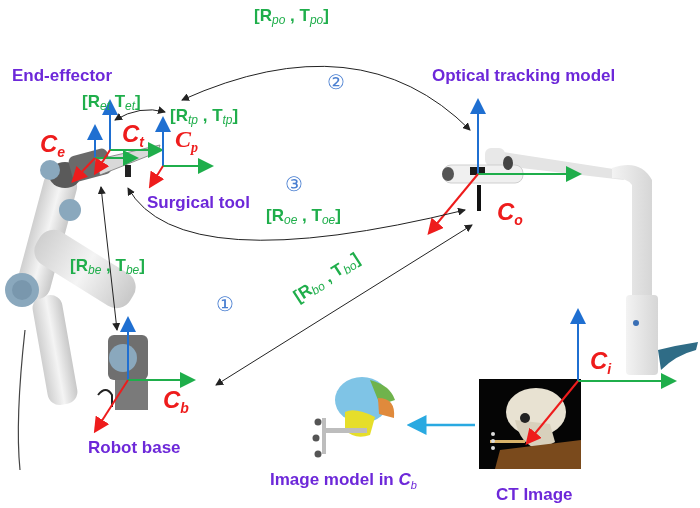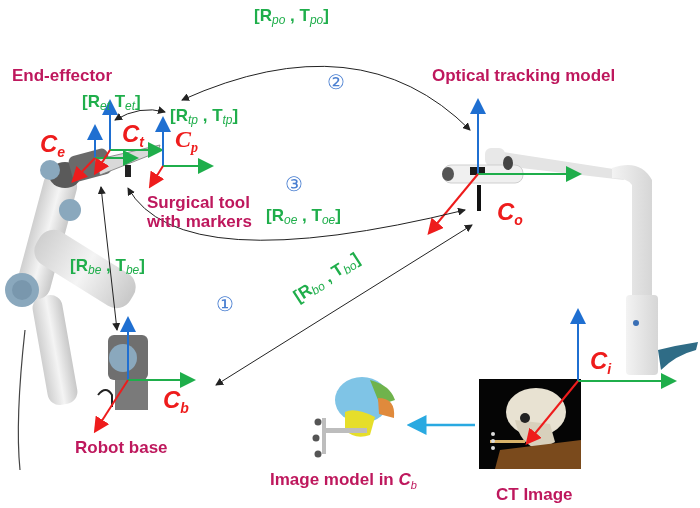--- a/index.html
+++ b/index.html
@@ -1,20 +1,20 @@
 <!DOCTYPE html>
 <html><head>
 <meta charset="utf-8">
 <style>
   html, body { margin:0; padding:0; background:#ffffff; }
   #stage { position:relative; width:700px; height:508px; overflow:hidden; background:#fff;
            font-family:"Liberation Sans", sans-serif; }
   svg { position:absolute; left:0; top:0; }
   .lbl { position:absolute; white-space:nowrap; font-family:"Liberation Sans", sans-serif; font-weight:bold; }
-  .navy { color:#be185d; font-size:17px; }
+  .navy { color:#6d28d9; font-size:17px; }
   .green { color:#1fae4b; font-size:17px; }
   .green i, .green .sub { font-style:italic; font-weight:normal; font-size:12px; position:relative; top:3px; }
   .red { color:#ee1c1c; font-size:24px; font-style:italic; }
   .red .sub { font-size:14px; position:relative; top:5px; }
   .circ { color:#4a7fd1; font-size:20px; font-weight:normal; }
 </style>
 </head>
 <body>
 
 <div id="stage">
@@ -143,23 +143,22 @@
   <path d="M115 120 Q 140 105 165 112" stroke="#222" stroke-width="1" fill="none" marker-start="url(#ah-k-start)" marker-end="url(#ah-k)"></path>
   <path d="M128 188 Q 180 280 465 210" stroke="#222" stroke-width="1" fill="none" marker-start="url(#ah-k-start)" marker-end="url(#ah-k)"></path>
   <line x1="101" y1="187" x2="117" y2="330" stroke="#222" stroke-width="1" marker-start="url(#ah-k-start)" marker-end="url(#ah-k)"></line>
   <line x1="472" y1="225" x2="216" y2="385" stroke="#222" stroke-width="1" marker-start="url(#ah-k-start)" marker-end="url(#ah-k)"></line>
 </svg>
 
 <div class="lbl navy" style="left:12px;top:66px;">End-effector</div>
 <div class="lbl navy" style="left:432px;top:66px;">Optical tracking model</div>
 <div class="lbl navy" style="left:147px;top:193px;line-height:19px;">
   <div>Surgical tool</div>
-  <div>with markers</div>
 </div>
-<div class="lbl navy" style="left:75px;top:438px;">Robot base</div>
+<div class="lbl navy" style="left:88px;top:438px;">Robot base</div>
 <div class="lbl navy" style="left:270px;top:470px;">
   <span>Image model in </span><i>C</i><i style="font-size:11px;font-weight:normal;position:relative;top:4px;">b</i>
 </div>
 <div class="lbl navy" style="left:496px;top:485px;">CT Image</div>
 
 <div class="lbl green" style="left:254px;top:6px;">[<span>R</span><span class="sub">po</span> ,  <span>T</span><span class="sub">po</span>]</div>
 <div class="lbl green" style="left:66px;top:92px;margin-left:16px;">[<span>R</span><span class="sub">et</span> <span>T</span><span class="sub">et</span>]</div>
 <div class="lbl green" style="left:170px;top:106px;">[<span>R</span><span class="sub">tp</span> ,  <span>T</span><span class="sub">tp</span>]</div>
 <div class="lbl green" style="left:266px;top:206px;">[<span>R</span><span class="sub">oe</span> ,  <span>T</span><span class="sub">oe</span>]</div>
 <div class="lbl green" style="left:70px;top:256px;">[<span>R</span><span class="sub">be</span> ,  <span>T</span><span class="sub">be</span>]</div>

